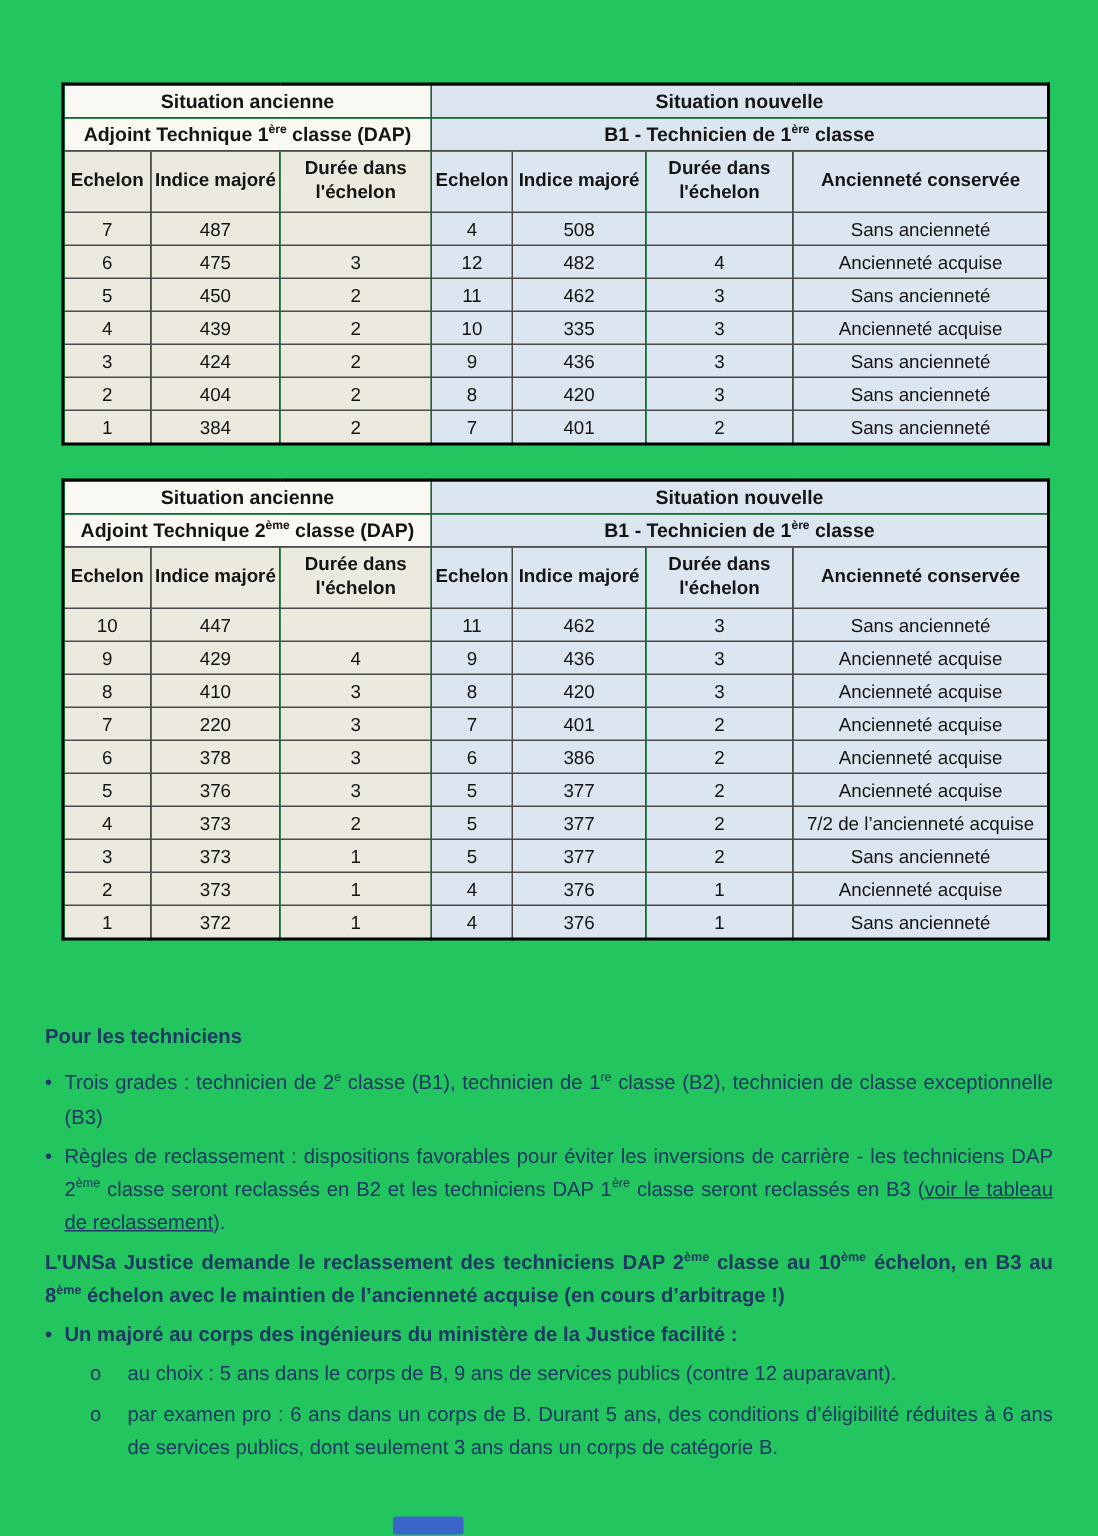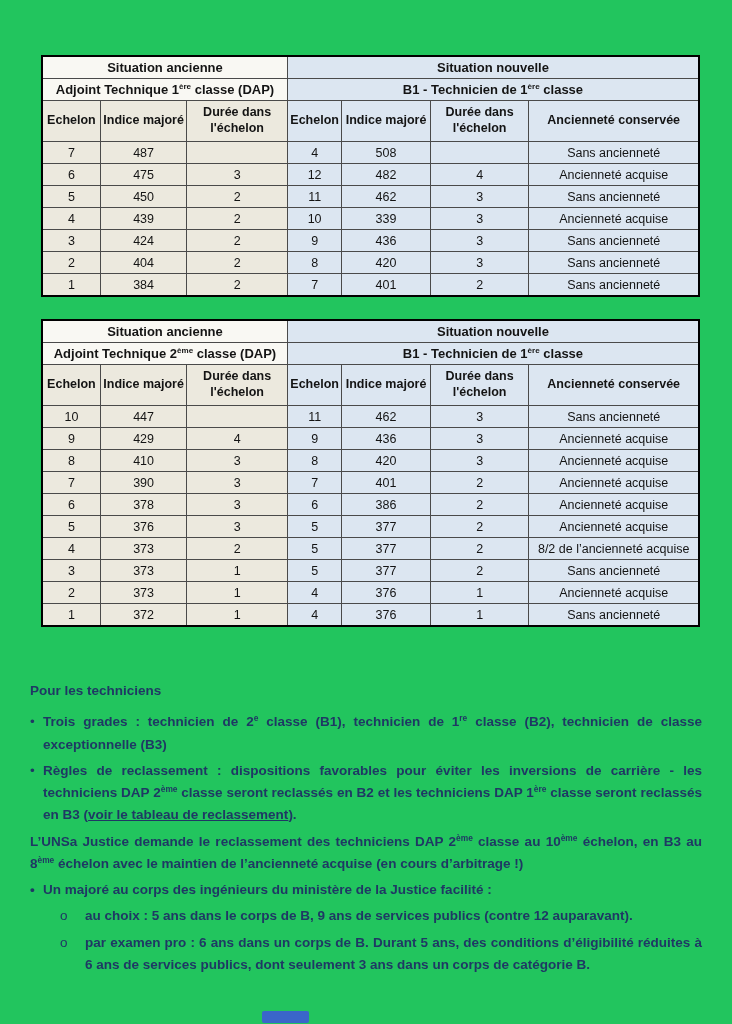--- a/index.html
+++ b/index.html
@@ -24,21 +24,21 @@
 
   .t1{position:absolute;top:55px;left:41px;}
   .t2{position:absolute;top:319px;left:41px;}
 
   
   .notes{position:absolute;top:680px;left:30px;width:672px;color:#1F3864;
          font-size:13.5px;line-height:1.65;}
   .notes h3{font-size:13.5px;font-weight:bold;margin:0 0 9px 0;}
   .note{display:flex;margin:0 0 4px 0;}
   .note .mk{flex:0 0 13px;}
-  .note p{margin:0;flex:1;text-align:justify;font-weight:bold;}
+  .note p{margin:0;flex:1;text-align:justify;}
   .note.sub{padding-left:30px;}
   .note.sub .mk{flex:0 0 25px;}
   .para{margin:0 0 4px 0;text-align:justify;}
   .bold, .bold p{font-weight:bold;}
   .link{text-decoration:underline;}
 
   
   .footer-bar{position:absolute;left:262px;top:1011px;width:47px;height:12px;
               background:#3A66C9;border-radius:2px;}
 </style>
@@ -102,21 +102,21 @@
           <td class="new">11</td>
           <td class="new">462</td>
           <td class="new">3</td>
           <td class="new">Sans ancienneté</td>
         </tr>
         <tr>
           <td class="old">4</td>
           <td class="old">439</td>
           <td class="old sep">2</td>
           <td class="new">10</td>
-          <td class="new">339</td>
+          <td class="new">335</td>
           <td class="new">3</td>
           <td class="new">Ancienneté acquise</td>
         </tr>
         <tr>
           <td class="old">3</td>
           <td class="old">424</td>
           <td class="old sep">2</td>
           <td class="new">9</td>
           <td class="new">436</td>
           <td class="new">3</td>
@@ -195,21 +195,21 @@
           <td class="old">8</td>
           <td class="old">410</td>
           <td class="old sep">3</td>
           <td class="new">8</td>
           <td class="new">420</td>
           <td class="new">3</td>
           <td class="new">Ancienneté acquise</td>
         </tr>
         <tr>
           <td class="old">7</td>
-          <td class="old">390</td>
+          <td class="old">220</td>
           <td class="old sep">3</td>
           <td class="new">7</td>
           <td class="new">401</td>
           <td class="new">2</td>
           <td class="new">Ancienneté acquise</td>
         </tr>
         <tr>
           <td class="old">6</td>
           <td class="old">378</td>
           <td class="old sep">3</td>
@@ -227,21 +227,21 @@
           <td class="new">2</td>
           <td class="new">Ancienneté acquise</td>
         </tr>
         <tr>
           <td class="old">4</td>
           <td class="old">373</td>
           <td class="old sep">2</td>
           <td class="new">5</td>
           <td class="new">377</td>
           <td class="new">2</td>
-          <td class="new">8/2 de l’ancienneté acquise</td>
+          <td class="new">7/2 de l’ancienneté acquise</td>
         </tr>
         <tr>
           <td class="old">3</td>
           <td class="old">373</td>
           <td class="old sep">1</td>
           <td class="new">5</td>
           <td class="new">377</td>
           <td class="new">2</td>
           <td class="new">Sans ancienneté</td>
         </tr>

